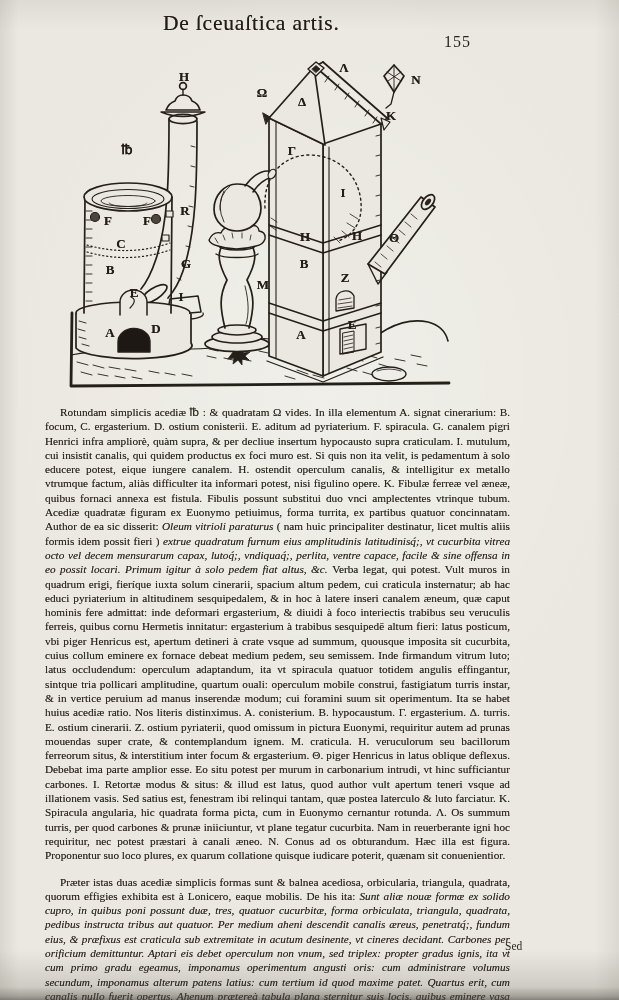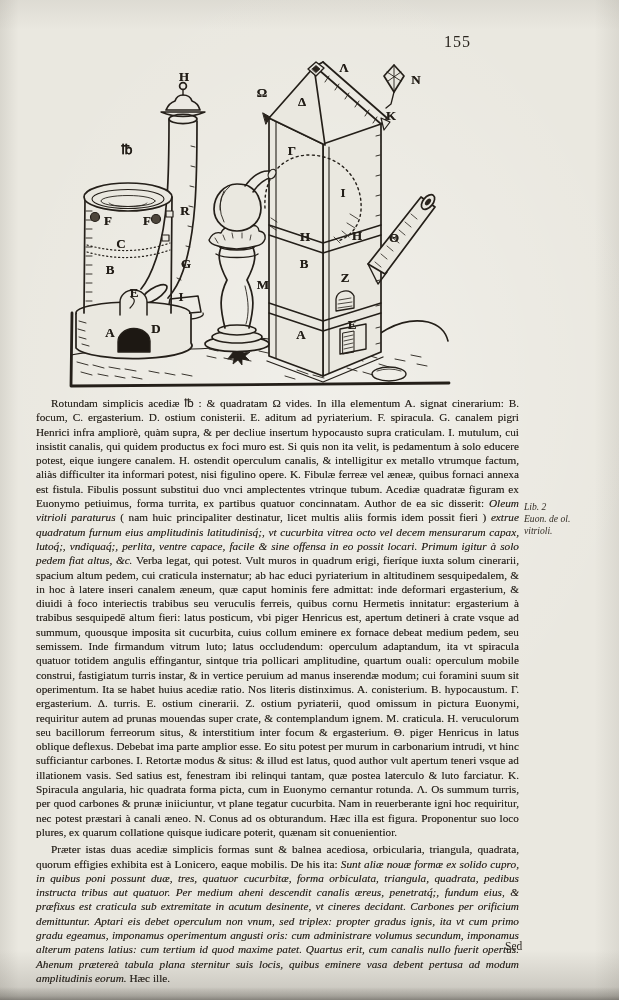--- a/index.html
+++ b/index.html
@@ -30,36 +30,37 @@
   .fig-label{
     position:absolute; transform:translate(-50%,-50%);
     font:700 13px "Liberation Serif", serif; color:#221d17; line-height:1;
     text-shadow:0 0 0.4px rgba(30,25,18,0.7); pointer-events:none;
   }
   .body-text{
     position:absolute; left:33px; top:393px; width:489px;
     font-size:11.25px; line-height:14.3px; text-align:justify; color:#2b2620;
     text-shadow:0 0 0.35px rgba(40,34,26,0.55);
   }
-  .body-text p{ margin:3px; text-indent:15px; }
+  .body-text p{ margin:12px; text-indent:15px; }
   .body-text .it{ font-style:italic; }
   .margin-note{
     position:absolute; left:524px; top:501px; width:88px;
     font-style:italic; font-size:9.6px; line-height:12px; color:#332d25;
   }
   .margin-note span{ display:block; }
   .catchword{
     position:absolute; left:505px; top:940px; font-size:11.5px; color:#2b2620;
   }
 </style>
 </head>
 <body>
 
 <div class="page">
 
+  <div class="header-title">De ſceuaſtica artis.</div>
   <div class="page-number">155</div>
 
   <div class="figure-box">
     <svg width="505" height="338" viewBox="0 0 505 338" xmlns="http://www.w3.org/2000/svg">
       <g stroke="#241f19" fill="none" stroke-width="1.7" stroke-linecap="round" stroke-linejoin="round">
 
         <path d="M15,257 L14,330 L392,327" stroke-width="2.8"></path>
         <path d="M14,299 C60,290 120,296 172,291 C198,288 214,291 228,293" stroke-width="1.1"></path>
         <path d="M148,287 Q180,279 212,283" stroke-width="1.1"></path>
         <path d="M300,297 C328,268 352,262 371,266 C383,269 389,277 391,285" stroke-width="1.6"></path>
@@ -190,21 +191,16 @@
         <span class="fig-label" style="left: 295px; top: 268px;">E</span>
         <span class="fig-label" style="left: 244px; top: 278px;">A</span>
       </div>
   </div>
 
   <div class="body-text" id="body-text">
       <p><span class="rm">Rotundam simplicis acediæ ℔ : &amp; quadratam Ω vides.  In illa elementum A. signat cinerarium: B. focum,  C. ergasterium.  D. ostium conisterii.  E. aditum ad pyriaterium.  F. spiracula.  G. canalem pigri Henrici infra ampliorè, quàm supra, &amp; per decliue insertum hypocausto supra craticulam. I. mutulum, cui insistit canalis, qui quidem productus ex foci muro est. Si quis non ita velit, is pedamentum à solo educere potest, eique iungere canalem.  H. ostendit operculum canalis, &amp; intelligitur ex metallo vtrumque factum, aliàs difficulter ita informari potest, nisi figulino opere.  K. Fibulæ ferreæ vel æneæ, quibus fornaci annexa est fistula.  Fibulis possunt substitui duo vnci amplectentes vtrinque tubum.  Acediæ quadratæ figuram ex Euonymo petiuimus, forma turrita, ex partibus quatuor concinnatam. Author de ea sic disserit: </span><span class="it">Oleum vitrioli paraturus </span><span class="rm">( nam huic principaliter destinatur, licet multis aliis formis idem possit fieri ) </span><span class="it">extrue quadratum furnum eius amplitudinis latitudinisq́;, vt cucurbita vitrea octo vel decem mensurarum capax, lutoq́;, vndiquaq́;, perlita, ventre capace, facile &amp; sine offensa in eo possit locari.  Primum igitur à solo pedem fiat altus, &amp;c. </span><span class="rm">Verba legat, qui potest. Vult muros in quadrum erigi, fieríque iuxta solum cinerarii, spacium altum pedem, cui craticula insternatur; ab hac educi pyriaterium in altitudinem sesquipedalem, &amp; in hoc à latere inseri canalem æneum, quæ caput hominis fere admittat: inde deformari ergasterium, &amp; diuidi à foco interiectis trabibus seu veruculis ferreis, quibus cornu Hermetis innitatur: ergasterium à trabibus sesquipedē altum fieri: latus posticum, vbi piger Henricus est, apertum detineri à crate vsque ad summum, quousque imposita sit cucurbita, cuius collum eminere ex fornace debeat medium pedem, seu semissem. Inde firmandum vitrum luto; latus occludendum: operculum adaptandum, ita vt spiracula quatuor totidem angulis effingantur, sintque tria pollicari amplitudine, quartum ouali: operculum mobile construi, fastigiatum turris instar, &amp; in vertice peruium ad manus inserendæ modum; cui foramini suum sit operimentum.  Ita se habet huius acediæ ratio.  Nos literis distinximus.  A. conisterium.  B. hypocaustum.  Γ. ergasterium.  Δ. turris.  E. ostium cinerarii.  Z. ostium pyriaterii, quod omissum in pictura Euonymi, requiritur autem ad prunas mouendas super crate, &amp; contemplandum ignem.  M. craticula.  H. veruculorum seu bacillorum ferreorum situs, &amp; interstitium inter focum &amp; ergasterium.  Θ. piger Henricus in latus oblique deflexus.  Debebat ima parte amplior esse.  Eo situ potest per murum in carbonarium intrudi, vt hinc sufficiantur carbones. I. Retortæ modus &amp; situs: &amp; illud est latus, quod author vult apertum teneri vsque ad illationem vasis.  Sed satius est, fenestram ibi relinqui tantam, quæ postea laterculo &amp; luto farciatur.  K. Spiracula angularia, hic quadrata forma picta, cum in Euonymo cernantur rotunda.  Λ. Os summum turris, per quod carbones &amp; prunæ iniiciuntur, vt plane tegatur cucurbita.  Nam in reuerberante igni hoc requiritur, nec potest præstari à canali æneo.  N. Conus ad os obturandum.  Hæc illa est figura.  Proponentur suo loco plures, ex quarum collatione quisque iudicare poterit, quænam sit conuenientior.</span></p>
       <p><span class="rm">Præter istas duas acediæ simplicis formas sunt &amp; balnea acediosa, orbicularia, triangula, quadrata, quorum effigies exhibita est à Lonicero, eaque mobilis.  De his ita: </span><span class="it">Sunt aliæ nouæ formæ ex solido cupro, in quibus poni possunt duæ, tres, quatuor cucurbitæ, forma orbiculata, triangula, quadrata, pedibus instructa tribus aut quatuor.  Per medium aheni descendit canalis æreus, penetratq́;, fundum eius, &amp; præfixus est craticula sub extremitate in acutum desinente, vt cineres decidant.  Carbones per orificium demittuntur.  Aptari eis debet operculum non vnum, sed triplex: propter gradus ignis, ita vt cum primo gradu egeamus, imponamus operimentum angusti oris: cum administrare volumus secundum, imponamus alterum patens latius: cum tertium id quod maxime patet.  Quartus erit, cum canalis nullo fuerit opertus.  Ahenum prætereà tabula plana sternitur suis locis, quibus eminere vasa debent pertusa ad modum amplitudinis eorum. </span><span class="rm">Hæc ille.</span></p>
     </div>
 
-  <div class="margin-note">
-    <span>Lib. 2</span>
-    <span>Euon. de ol.</span>
-    <span>vitrioli.</span>
-  </div>
 
   <div class="catchword">Sed</div>
 
 </div>
 
 </body></html>

